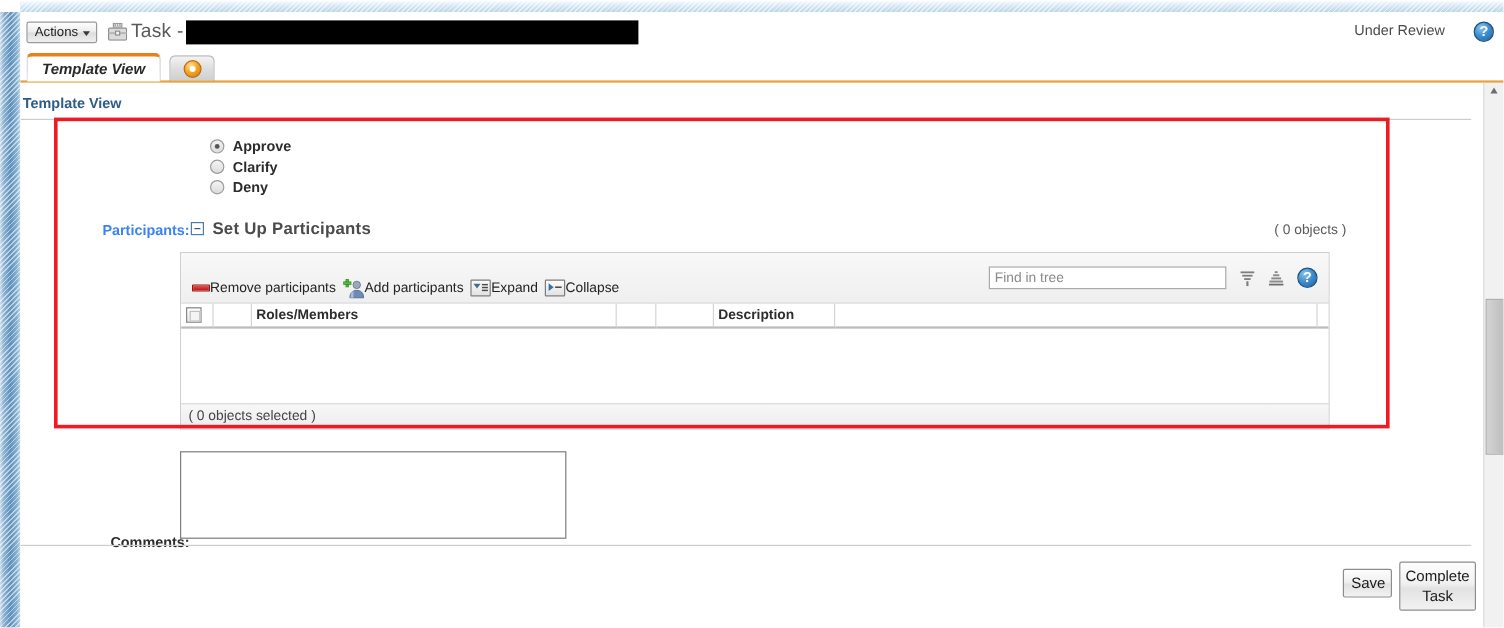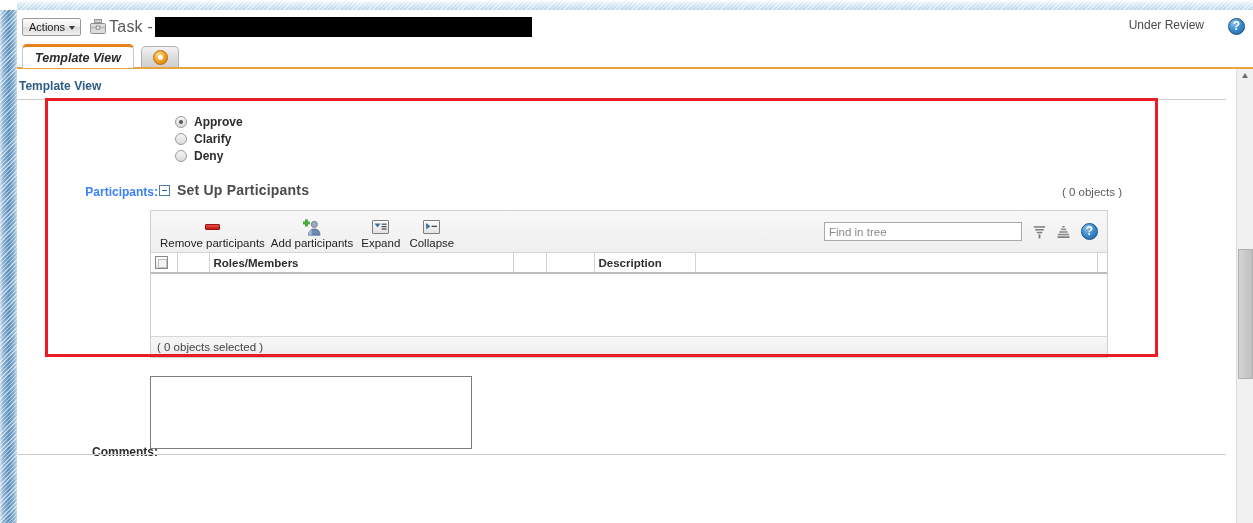--- a/index.html
+++ b/index.html
@@ -326,21 +326,21 @@
     position: relative;
     height: 42px;
     background: linear-gradient(to bottom, #f8f8f8 0%, #efefef 100%);
     border-bottom: 1px solid #d6d6d6;
     display: flex;
     align-items: flex-end;
     padding-left: 6px;
   }
   .tb-item {
     display: flex;
-    flex-direction: column;
+    flex-direction: row;
     align-items: center;
     justify-content: flex-end;
     padding: 0 3px 2px 3px;
     cursor: pointer;
     min-width: 40px;
   }
   .tb-ico {
     height: 18px;
     display: flex;
     align-items: center;
@@ -699,20 +699,24 @@
       <div class="grid-status">
         <span>( 0 objects selected )</span>
       </div>
     </div>
 
     <div class="comments-label">Comments:</div>
     <textarea class="comments-box" placeholder="" style=""></textarea>
 
     <div class="bottom-rule"></div>
 
+    <div class="btn-row">
+      <button class="btn btn-save">Save</button>
+      <button class="btn btn-complete">Complete Task</button>
+    </div>
   </div>
 
   <div class="scrollbar">
     <span class="sb-arrow-up"></span>
     <span class="sb-thumb"></span>
   </div>
 
 </div>
 
 </body></html>

